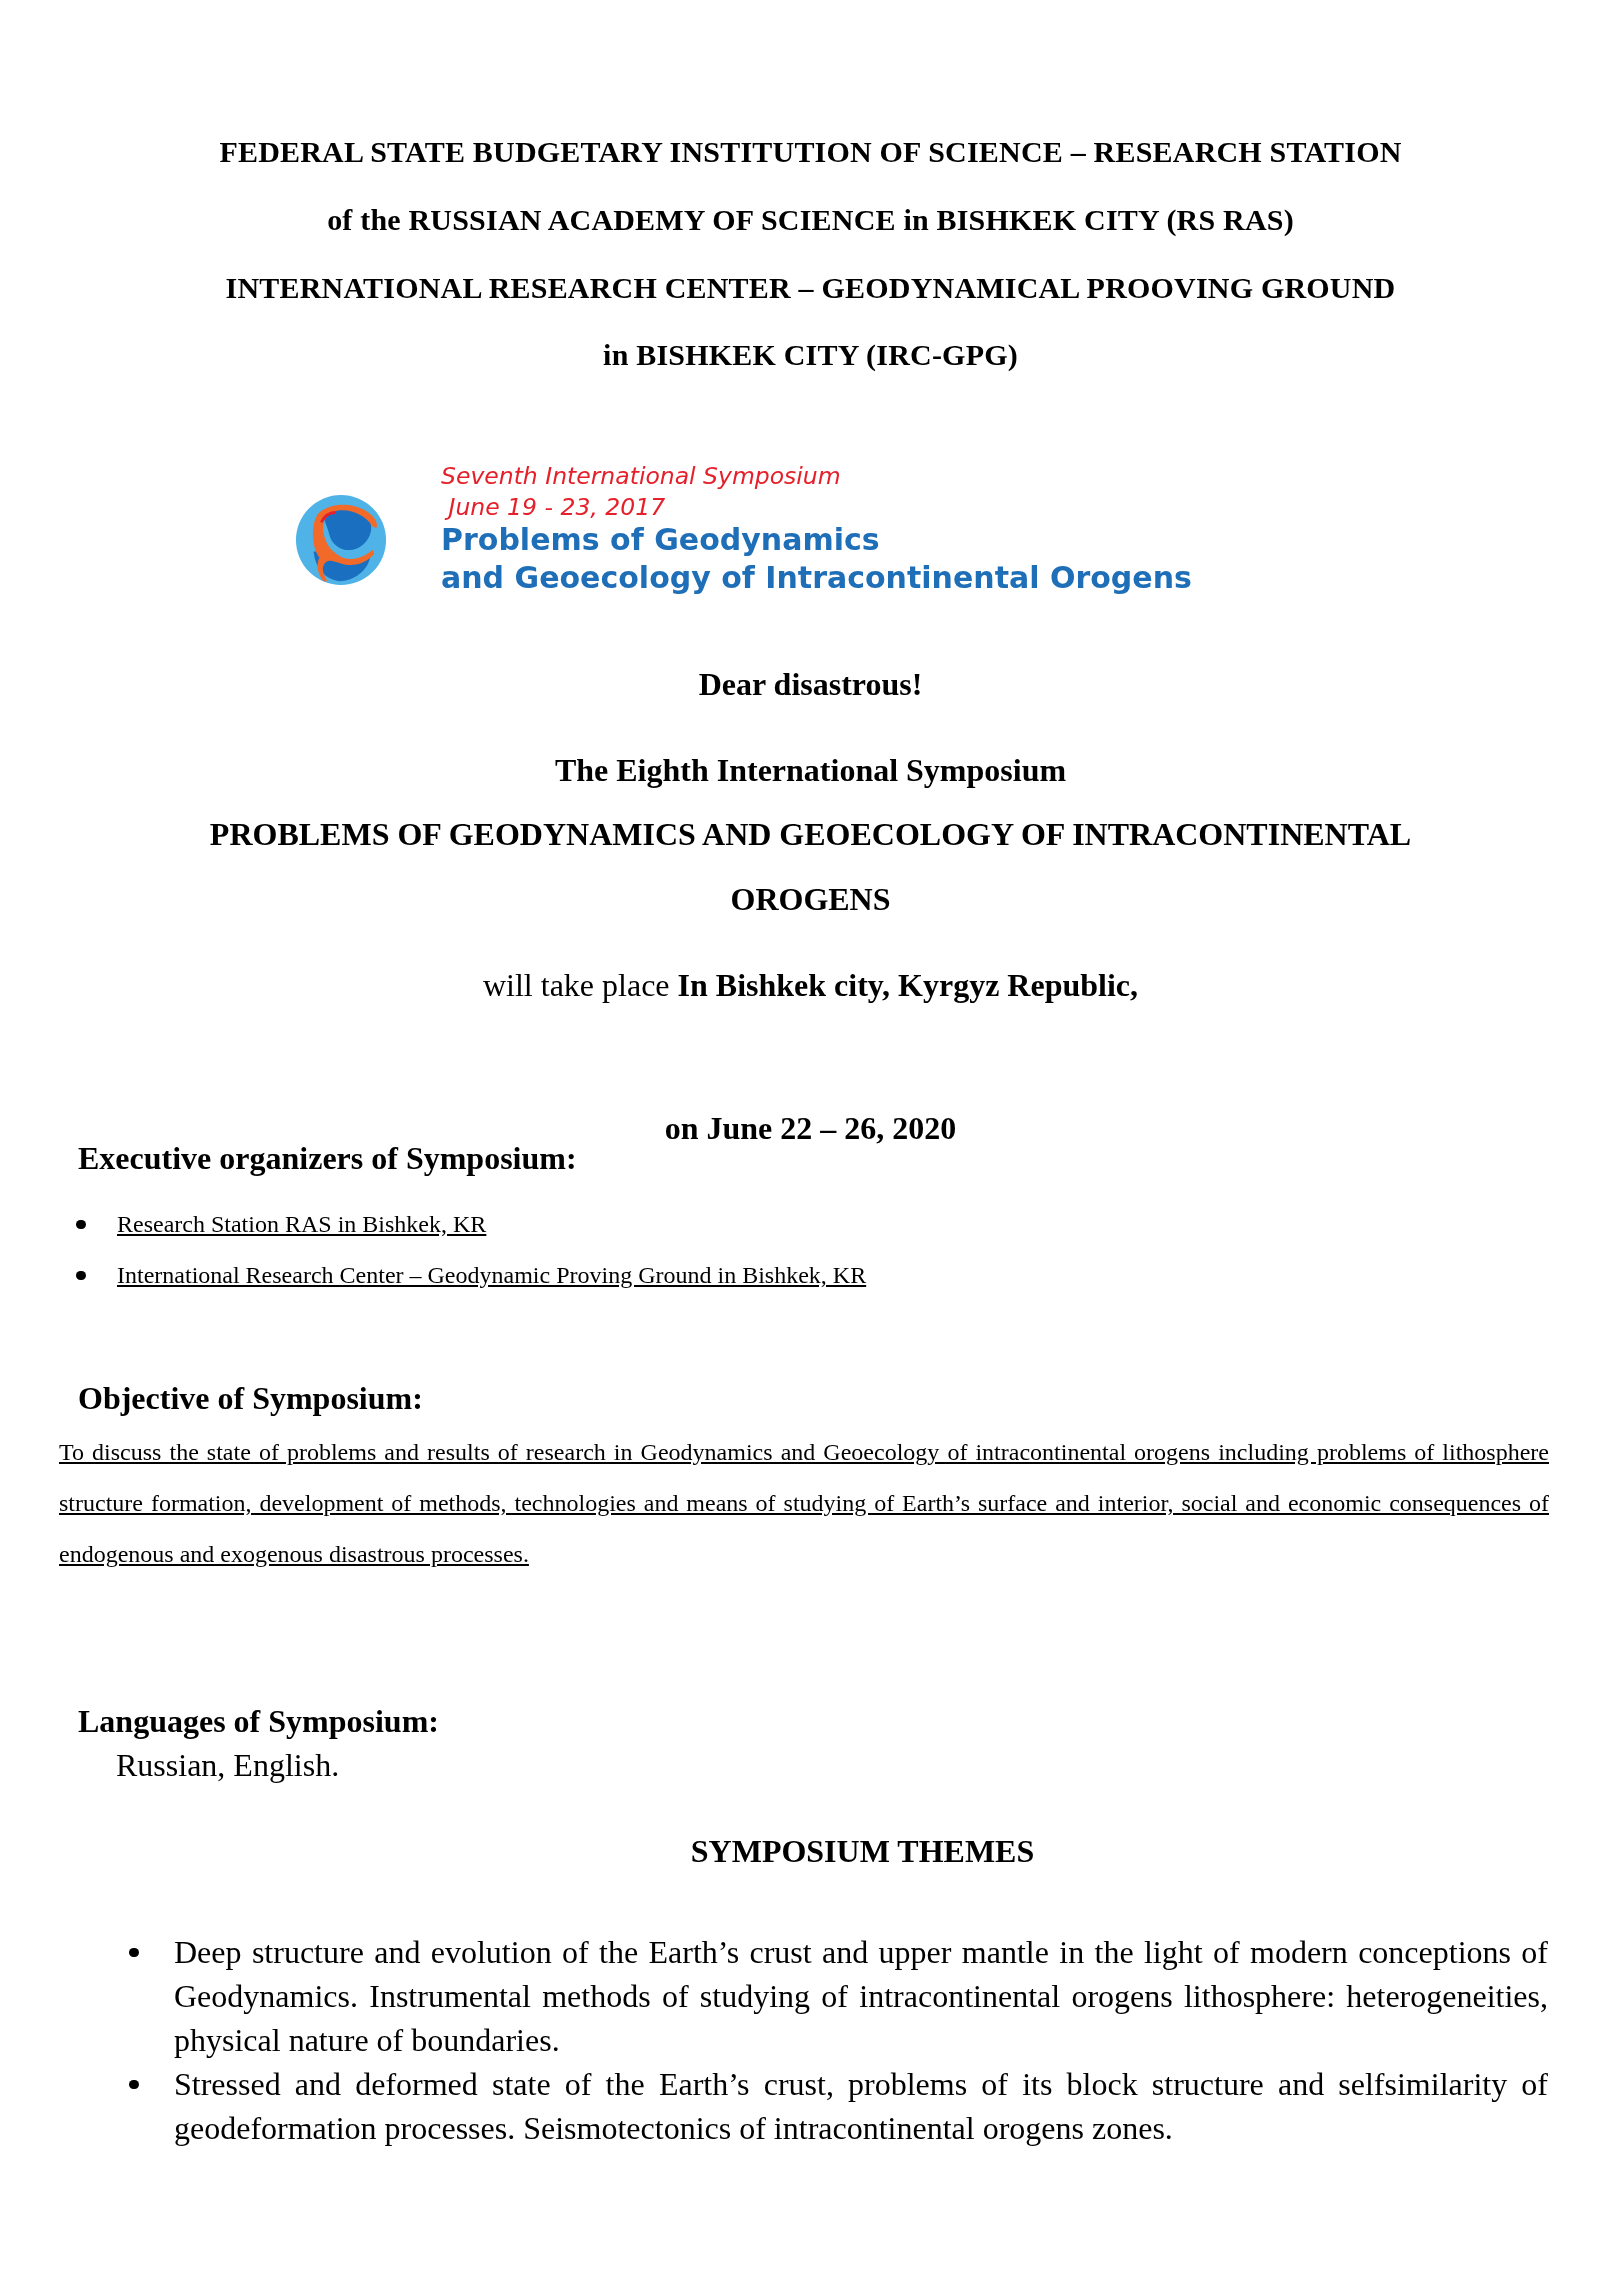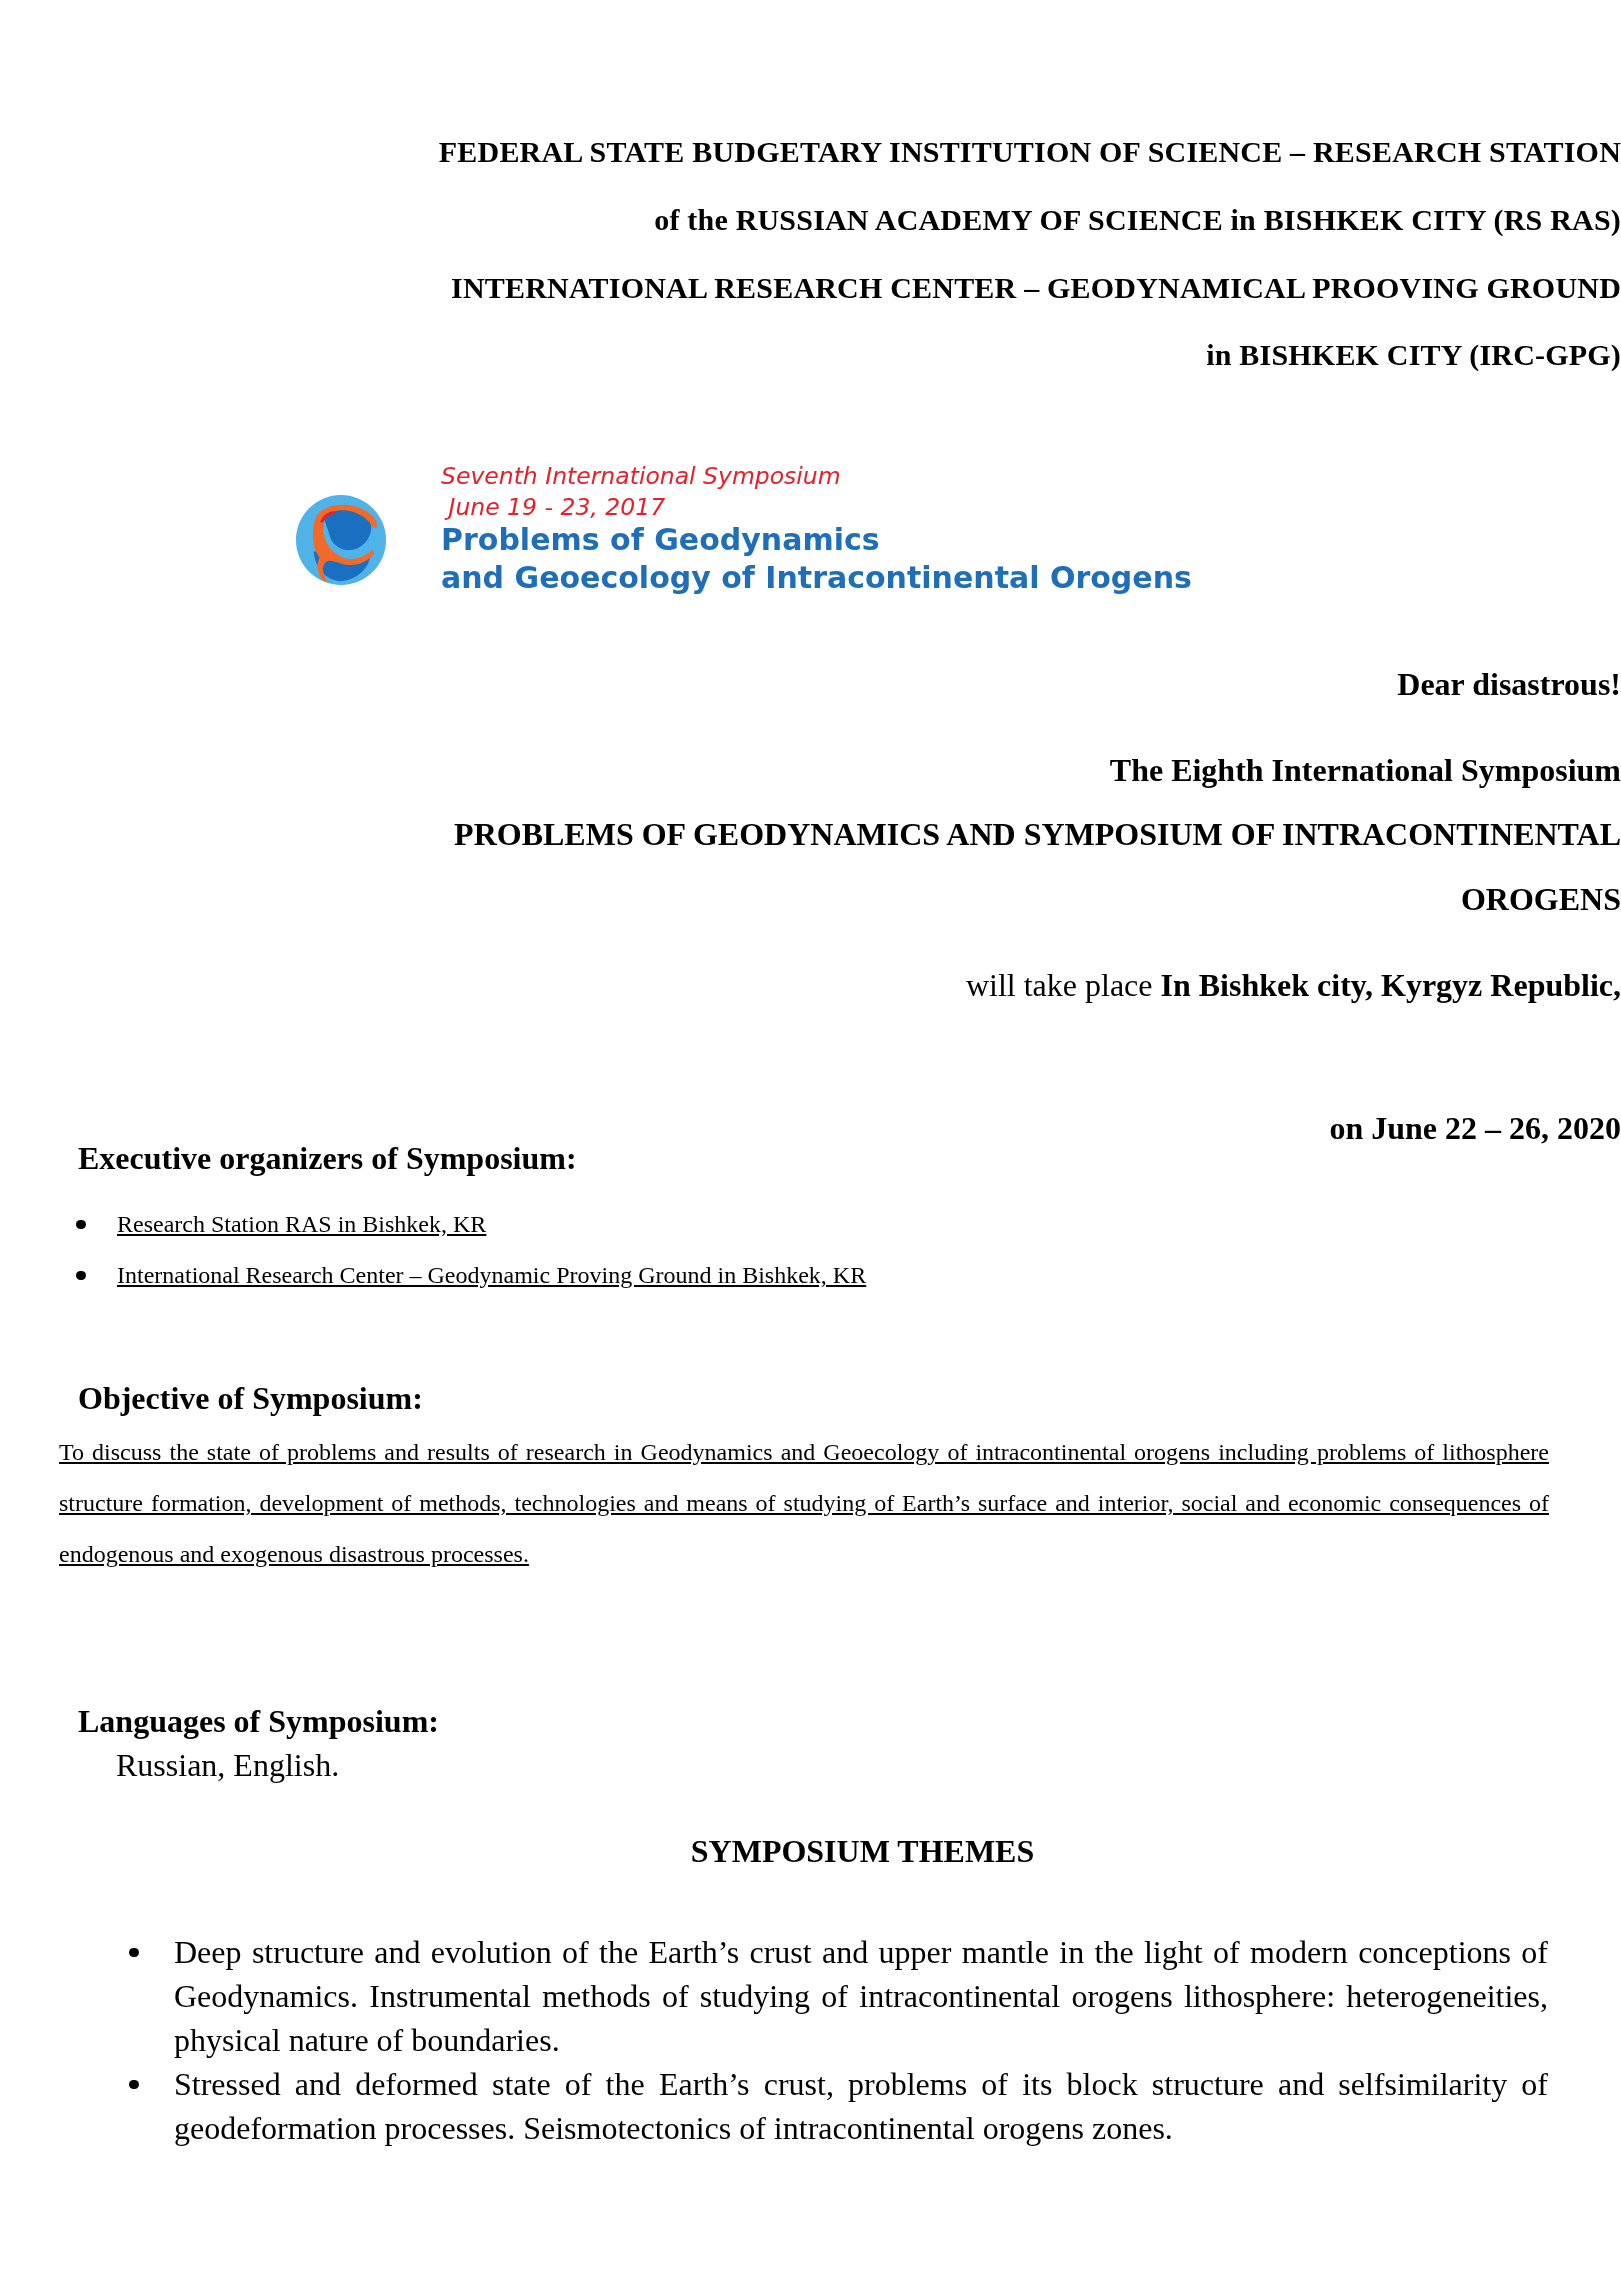--- a/index.html
+++ b/index.html
@@ -1,21 +1,21 @@
 <!DOCTYPE html>
 <html><head>
 <meta charset="utf-8">
 <style>
   html, body { margin: 0; padding: 0; background: #ffffff; }
   body {
     width: 1621px; height: 2293px; position: relative; overflow: hidden;
     font-family: "Liberation Serif", "DejaVu Serif", serif; color: #000;
   }
   .abs { position: absolute; }
-  .center { left: 0; width: 1621px; text-align: right; }
+  .center { left: 0; width: 1621px; text-align: center; }
   .hdr { font-weight: bold; font-size: 30px; letter-spacing: 0.2px; }
   .b { font-weight: bold; }
   .t32 { font-size: 32px; }
   .body-text { font-size: 24px; line-height: 51px; text-decoration: underline; }
   .justify { text-align: justify; text-align-last: left; }
 
   
   .logo-globe { left: 294px; top: 493px; width: 94px; height: 94px; }
   .logo-text { left: 441px; top: 461px; font-family: "DejaVu Sans", "Liberation Sans", sans-serif; }
   .logo-red { color: #e5202a; font-style: italic; font-size: 23.5px; line-height: 31px; }
@@ -47,21 +47,21 @@
 </div>
 <div class="abs logo-text">
   <div class="logo-red">Seventh International Symposium</div>
   <div class="logo-red" style="white-space:pre;"> June 19 - 23, 2017</div>
   <div class="logo-blue" style="margin-top:-2px;">Problems of Geodynamics</div>
   <div class="logo-blue">and Geoecology of Intracontinental Orogens</div>
 </div>
 
 <div class="abs center b t32" style="top:666px;">Dear disastrous!</div>
 <div class="abs center b t32" style="top:752px;">The Eighth International Symposium</div>
-<div class="abs center b t32" style="top:816px;">PROBLEMS OF GEODYNAMICS AND SYMPOSIUM OF INTRACONTINENTAL</div>
+<div class="abs center b t32" style="top:816px;">PROBLEMS OF GEODYNAMICS AND GEOECOLOGY OF INTRACONTINENTAL</div>
 <div class="abs center b t32" style="top:881px;">OROGENS</div>
 <div class="abs center t32" style="top:967px;">
   <span style="white-space:pre;">will take place </span><span class="b">In Bishkek city, Kyrgyz Republic,</span>
 </div>
 <div class="abs center b t32" style="top:1110px;">on June 22 – 26, 2020</div>
 
 <div class="abs b t32" style="left:78px; top:1140px;">Executive organizers of Symposium:</div>
 <ul class="abs bul body-text" style="left:76px; top:1199px; width:1470px;">
   <li style="padding-left:41px;">
     <span class="dot" style="left:0; top:20.6px;"></span>

